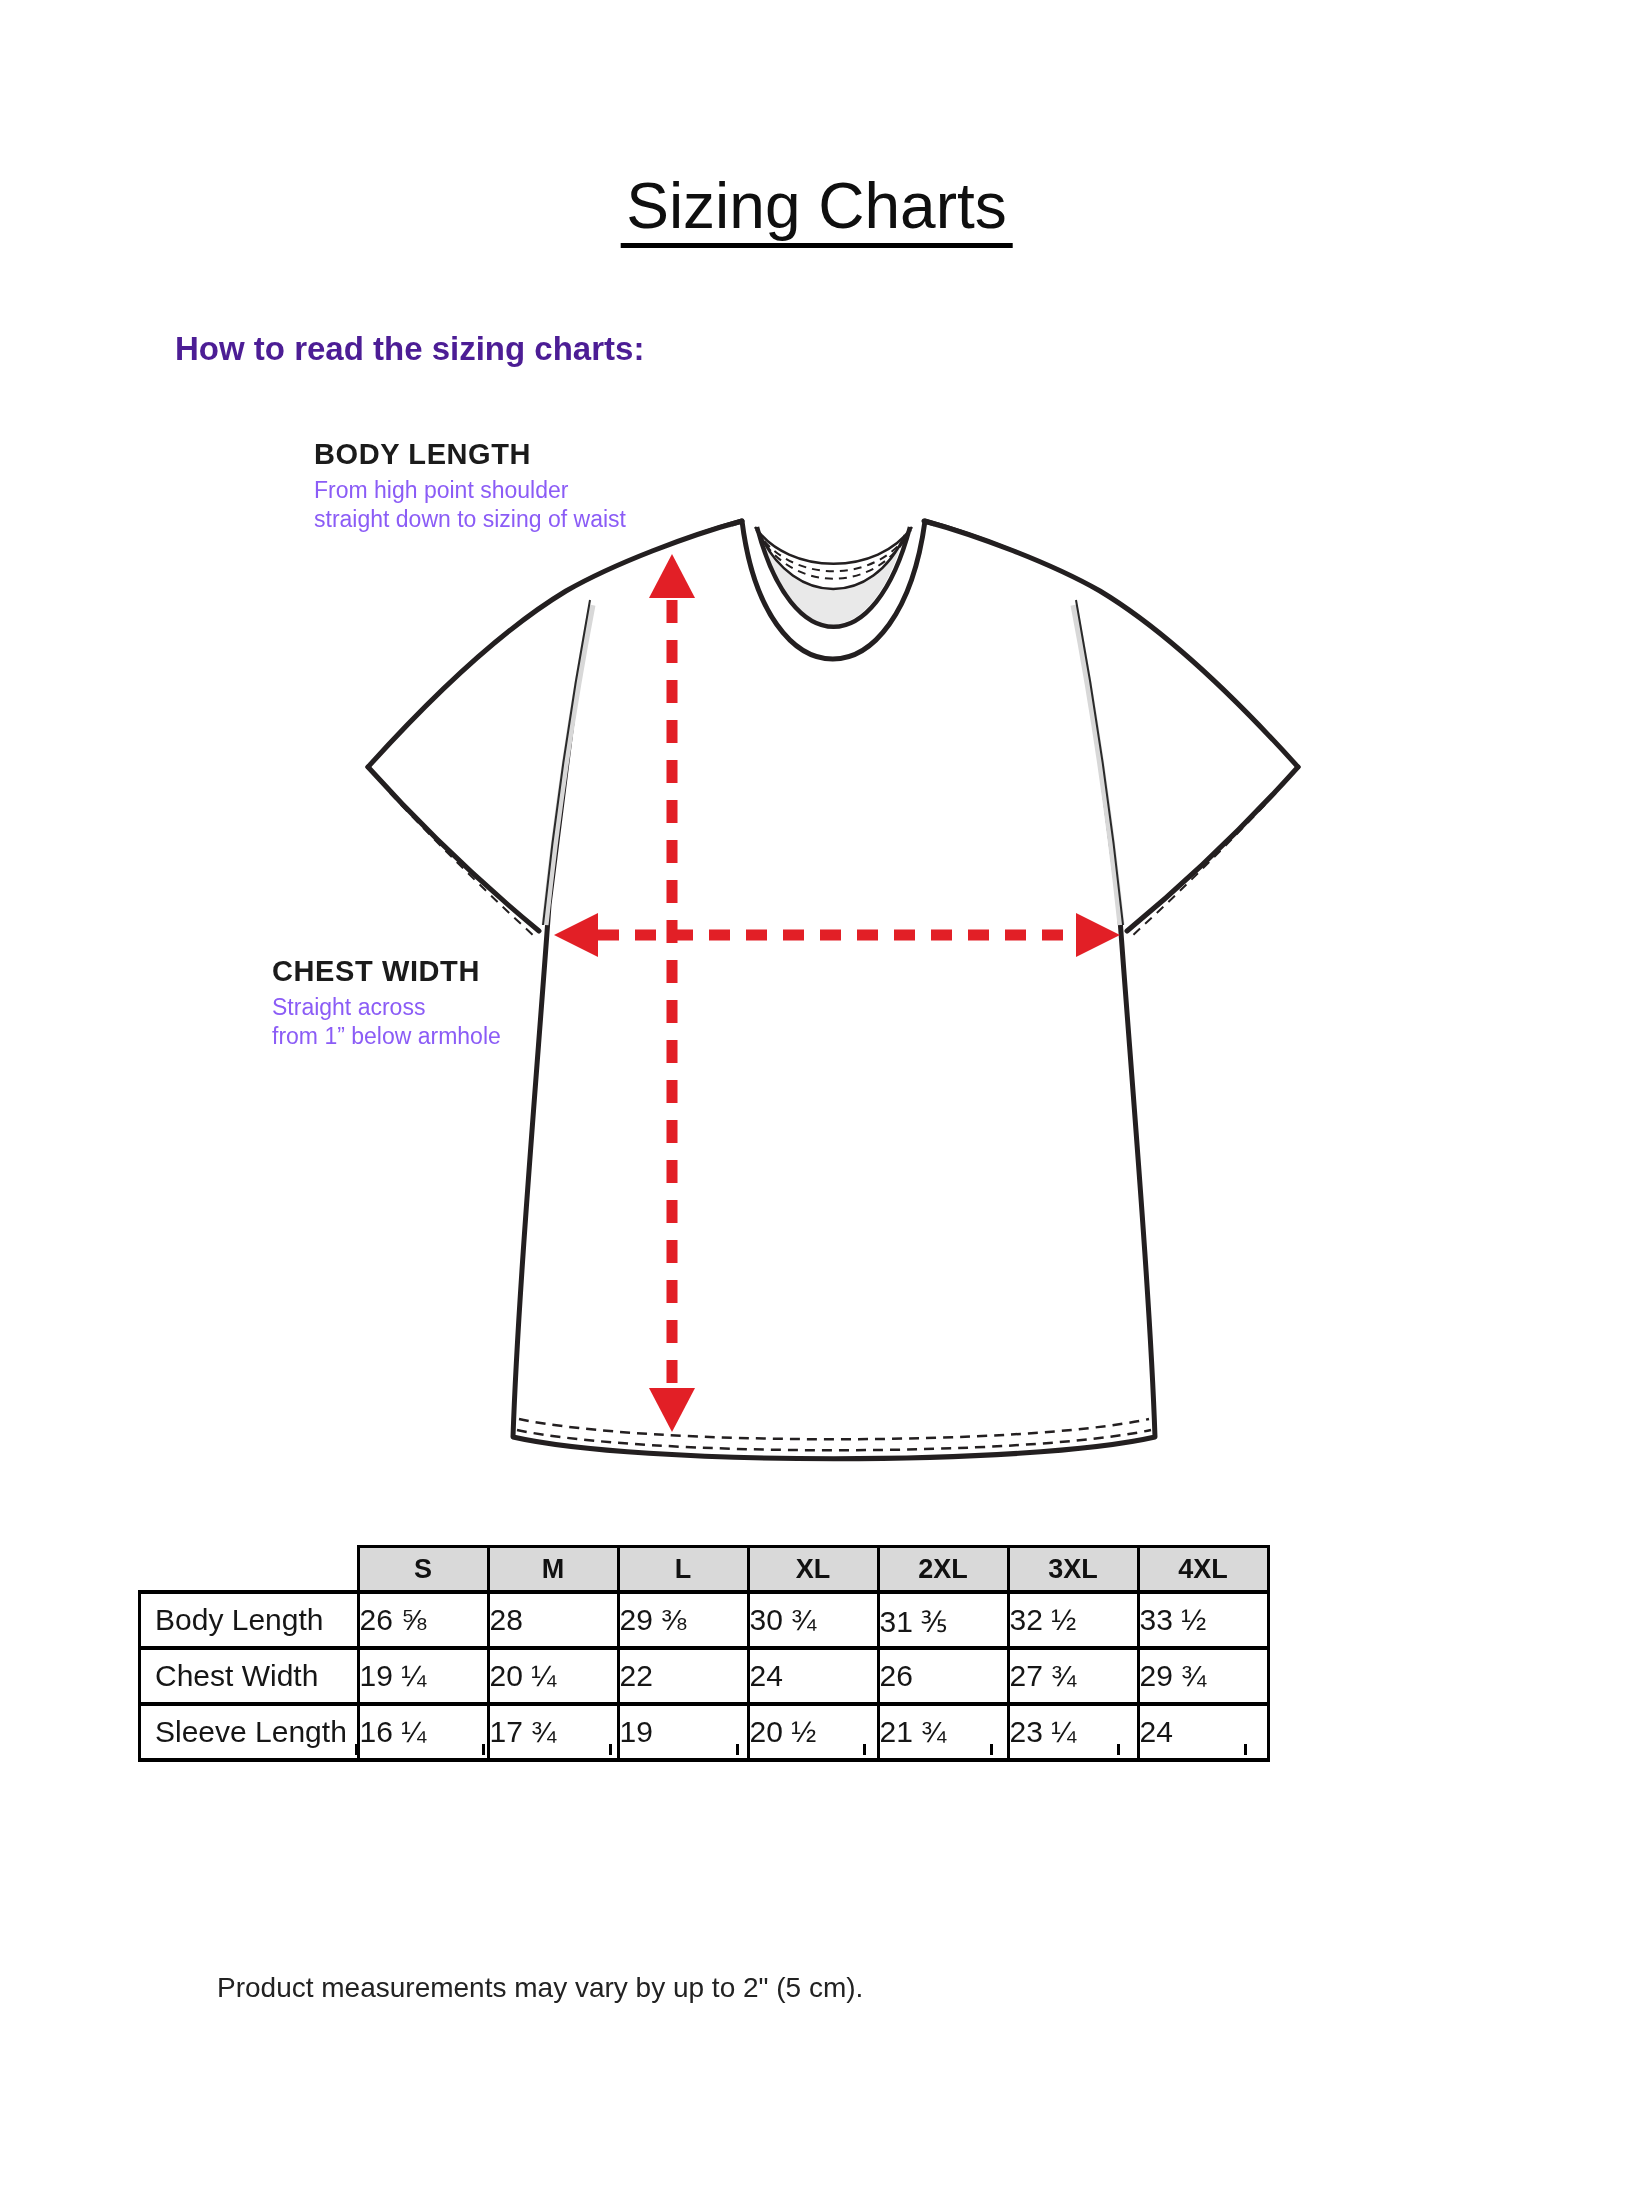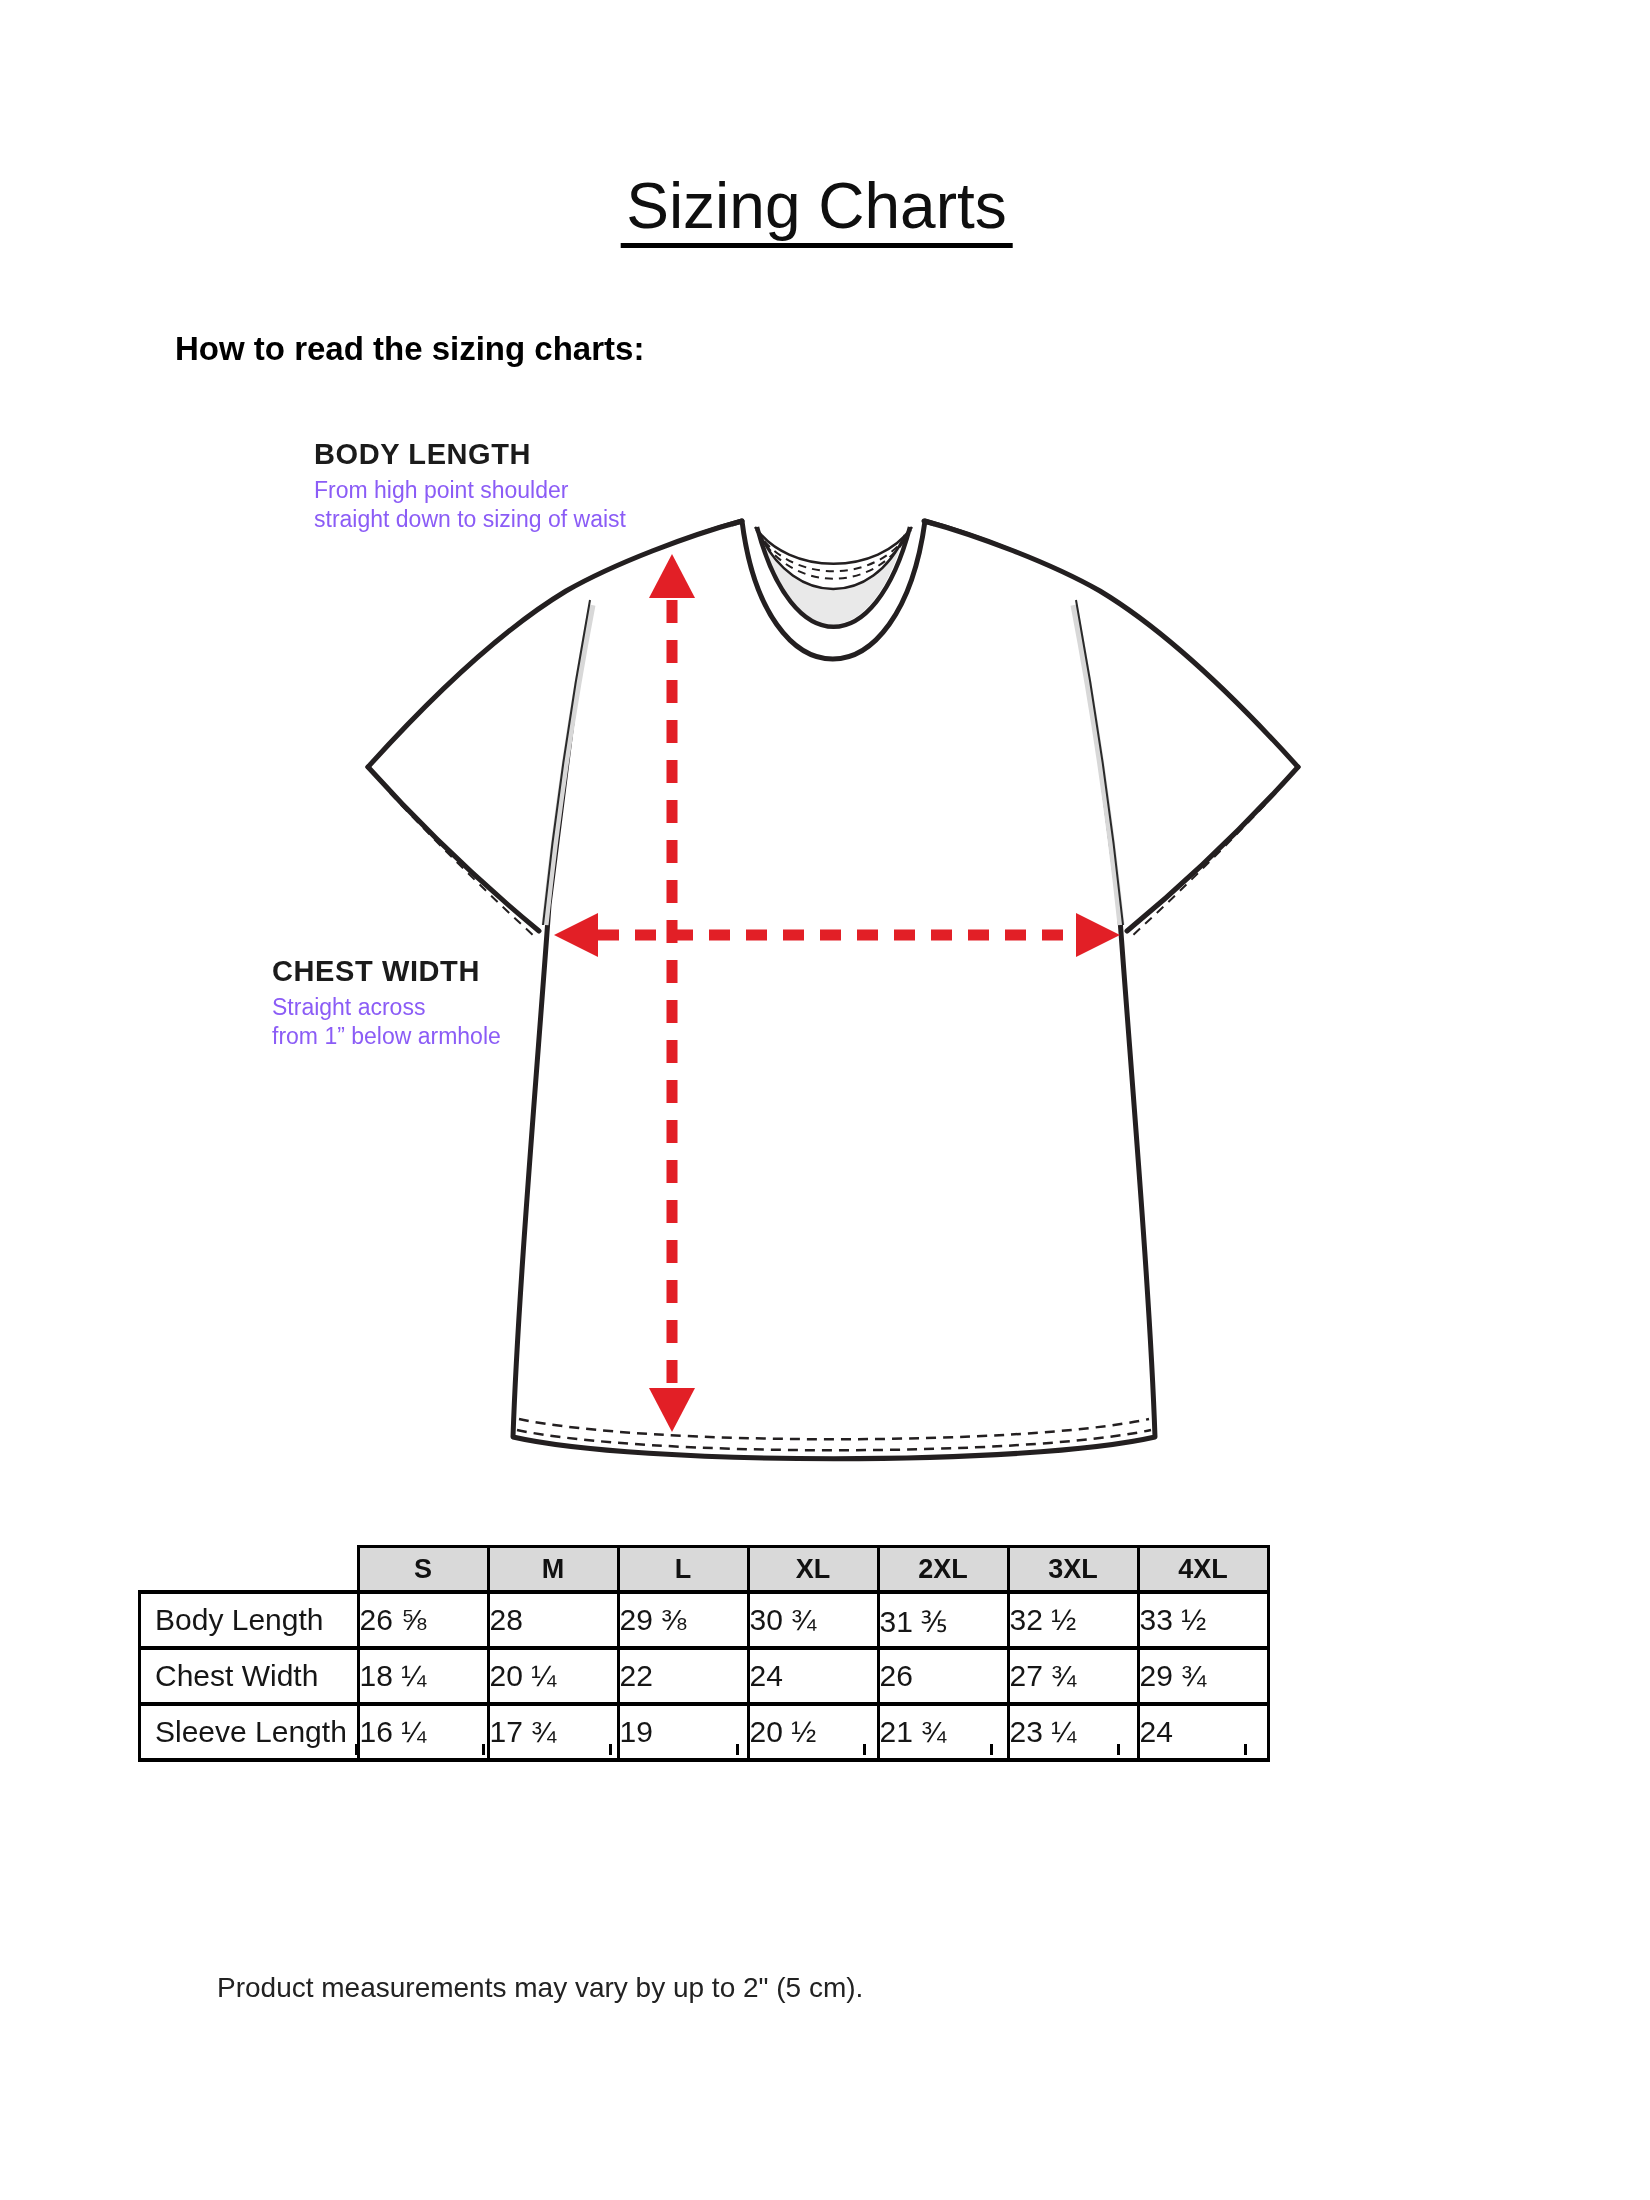--- a/index.html
+++ b/index.html
@@ -14,21 +14,21 @@
   
   .title{
     position:absolute;top:172px;left:50%;transform:translateX(-50%);
     font-size:64px;font-weight:500;line-height:1.08;
     border-bottom:5px solid #000;padding:0 6px 2px 6px;
     white-space:nowrap;color:#0f0f0f;
   }
   
   .subtitle{
     position:absolute;top:330px;left:175px;
-    font-size:33px;font-weight:700;color:#000000;
+    font-size:33px;font-weight:700;color:#4c1d95;
   }
   
   .anno{position:absolute;color:#2a2a2a;}
   .anno .anno-label{
     font-size:29px;font-weight:700;letter-spacing:0.6px;color:#1b1b1b;
     margin-bottom:5px;white-space:nowrap;
   }
   .anno .anno-line{font-size:23px;line-height:29px;white-space:nowrap;color:#8b5cf6;}
   .anno-body-length{top:438px;left:314px;}
   .anno-chest-width{top:955px;left:272px;}
@@ -163,21 +163,21 @@
         <td>26 ⅝</td>
         <td>28</td>
         <td>29 ⅜</td>
         <td>30 ¾</td>
         <td>31 ⅗</td>
         <td>32 ½</td>
         <td>33 ½</td>
       </tr>
       <tr class="body-row">
         <td class="row-label">Chest Width</td>
-        <td>18 ¼</td>
+        <td>19 ¼</td>
         <td>20 ¼</td>
         <td>22</td>
         <td>24</td>
         <td>26</td>
         <td>27 ¾</td>
         <td>29 ¾</td>
       </tr>
       <tr class="body-row">
         <td class="row-label">Sleeve Length</td>
         <td>16 ¼</td>

